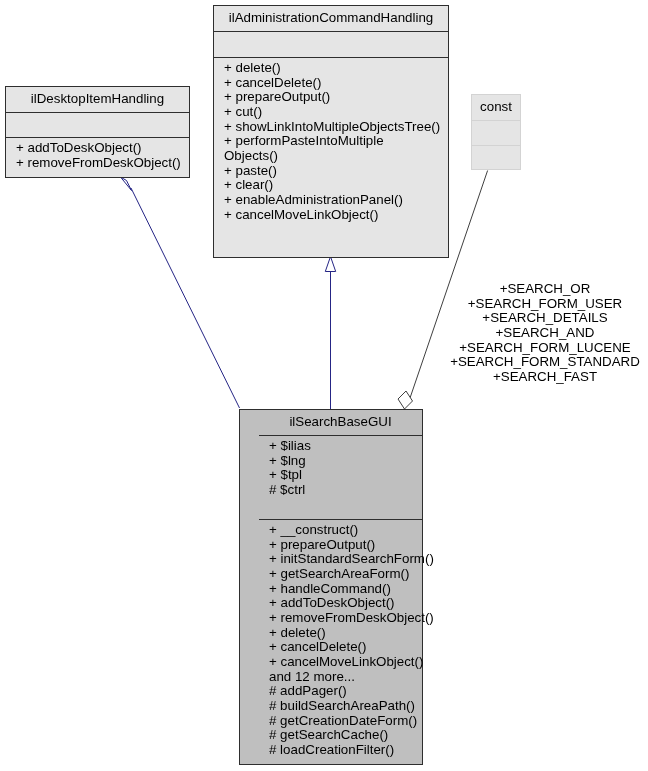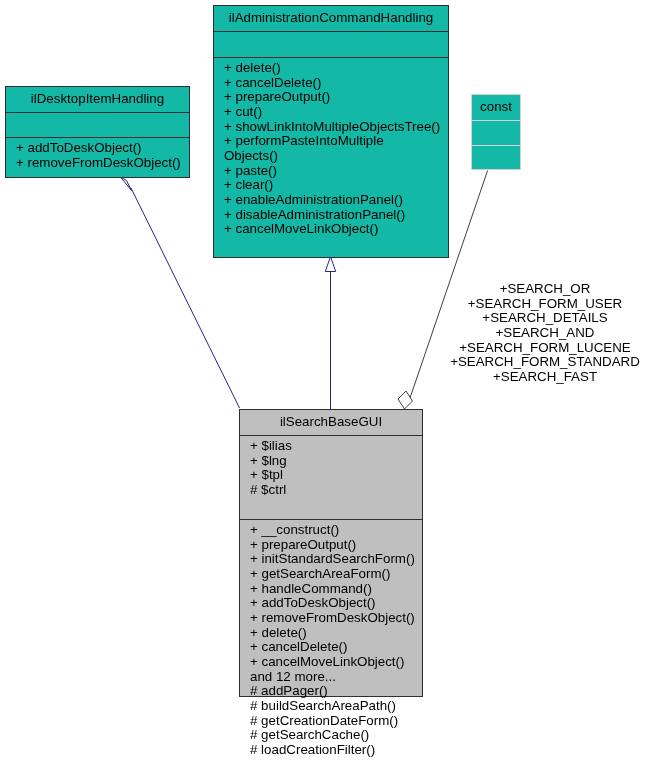--- a/index.html
+++ b/index.html
@@ -1,21 +1,21 @@
 <!DOCTYPE html>
 <html><head>
 <meta charset="utf-8">
 <style>
   html,body{margin:0;padding:0;background:#ffffff;}
   body{width:648px;height:771px;position:relative;overflow:hidden;
        font-family:"Liberation Sans",sans-serif;font-size:13.33px;color:#000;
        -webkit-font-smoothing:antialiased;}
   .diagram{position:absolute;left:0;top:0;width:648px;height:771px;}
   svg.edges{position:absolute;left:0;top:0;width:648px;height:771px;overflow:visible;}
-  .node{position:absolute;box-sizing:border-box;border:1px solid #2e2e2e;background:#14b8a6;}
+  .node{position:absolute;box-sizing:border-box;border:1px solid #2e2e2e;background:#e5e5e5;}
   .node.hl{background:#bfbfbf;}
   .node.soft{border:1px solid #d3d3d3;}
   .sec{box-sizing:border-box;}
   .sec.div{border-top:1px solid #2e2e2e;}
   .node.soft .sec.div{border-top:1px solid #d3d3d3;}
   .title{text-align:center;white-space:nowrap;line-height:14.67px;}
   .row{white-space:nowrap;line-height:14.67px;}
   .rows{padding-left:10px;}
   .label-block{position:absolute;text-align:center;white-space:nowrap;line-height:14.67px;}
   .label-block div{white-space:nowrap;}
@@ -55,21 +55,20 @@
           <div class="row">+ delete()</div>
           <div class="row">+ cancelDelete()</div>
           <div class="row">+ prepareOutput()</div>
           <div class="row">+ cut()</div>
           <div class="row">+ showLinkIntoMultipleObjectsTree()</div>
           <div class="row">+ performPasteIntoMultiple</div>
           <div class="row">Objects()</div>
           <div class="row">+ paste()</div>
           <div class="row">+ clear()</div>
           <div class="row">+ enableAdministrationPanel()</div>
-          <div class="row">+ disableAdministrationPanel()</div>
           <div class="row">+ cancelMoveLinkObject()</div>
         </div>
     </div>
   </div>
 
   <div class="node" style="left:5px;top:86px;width:185px;height:92px;">
     <div class="sec" style="height:25px;">
       <div class="title" style="padding-top:5px;">ilDesktopItemHandling</div>
     </div>
     <div class="sec div" style="height:25px;">
@@ -84,21 +83,21 @@
   </div>
 
   <div class="node soft" style="left:471px;top:94px;width:50px;height:76px;">
     <div class="sec" style="height:25px;">
       <div class="title" style="padding-top:5px;">const</div>
     </div>
     <div class="sec div" style="height:25px;"></div>
     <div class="sec div" style="height:24px;"></div>
   </div>
 
-  <div class="node hl" style="left:239px;top:409px;width:184px;height:288px;">
+  <div class="node hl" style="left:239px;top:409px;width:184px;height:356px;padding-left:19px;">
     <div class="sec" style="height:25px;">
       <div class="title" style="padding-top:5px;">ilSearchBaseGUI</div>
     </div>
     <div class="sec div" style="height:84px;">
       <div class="rows" style="padding-top:3px;">
           <div class="row">+ $ilias</div>
           <div class="row">+ $lng</div>
           <div class="row">+ $tpl</div>
           <div class="row"># $ctrl</div>
         </div>

